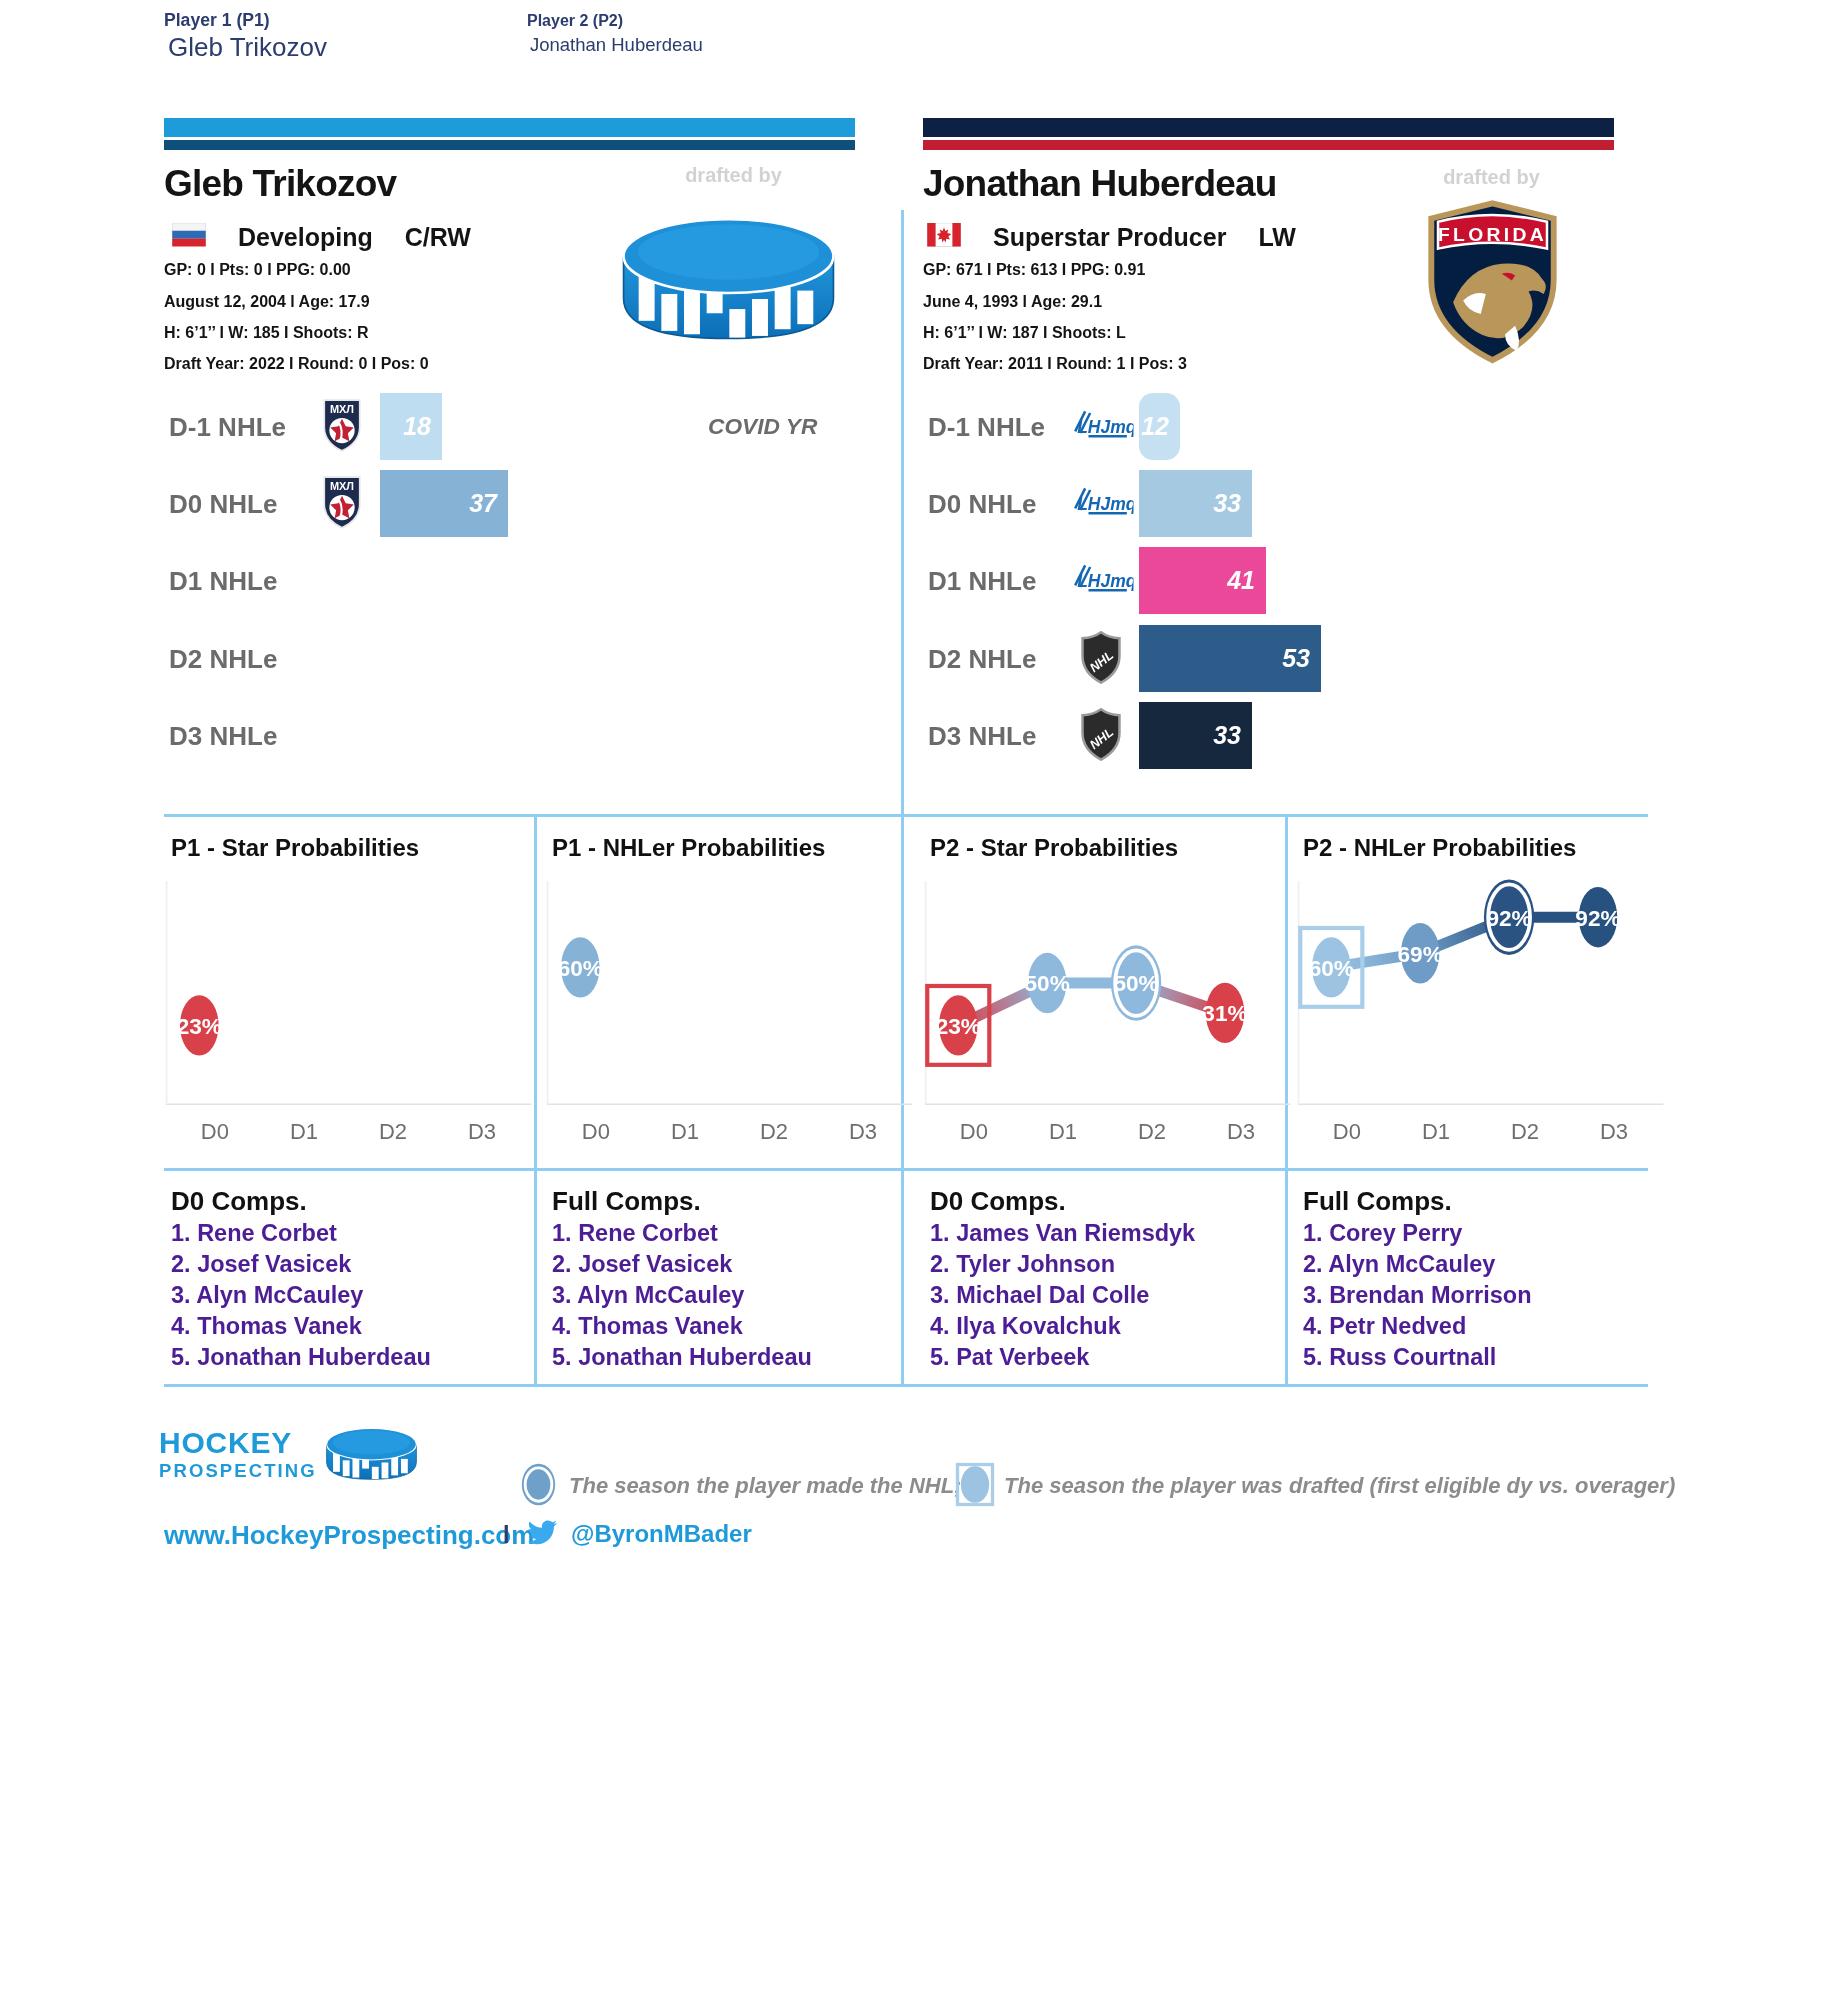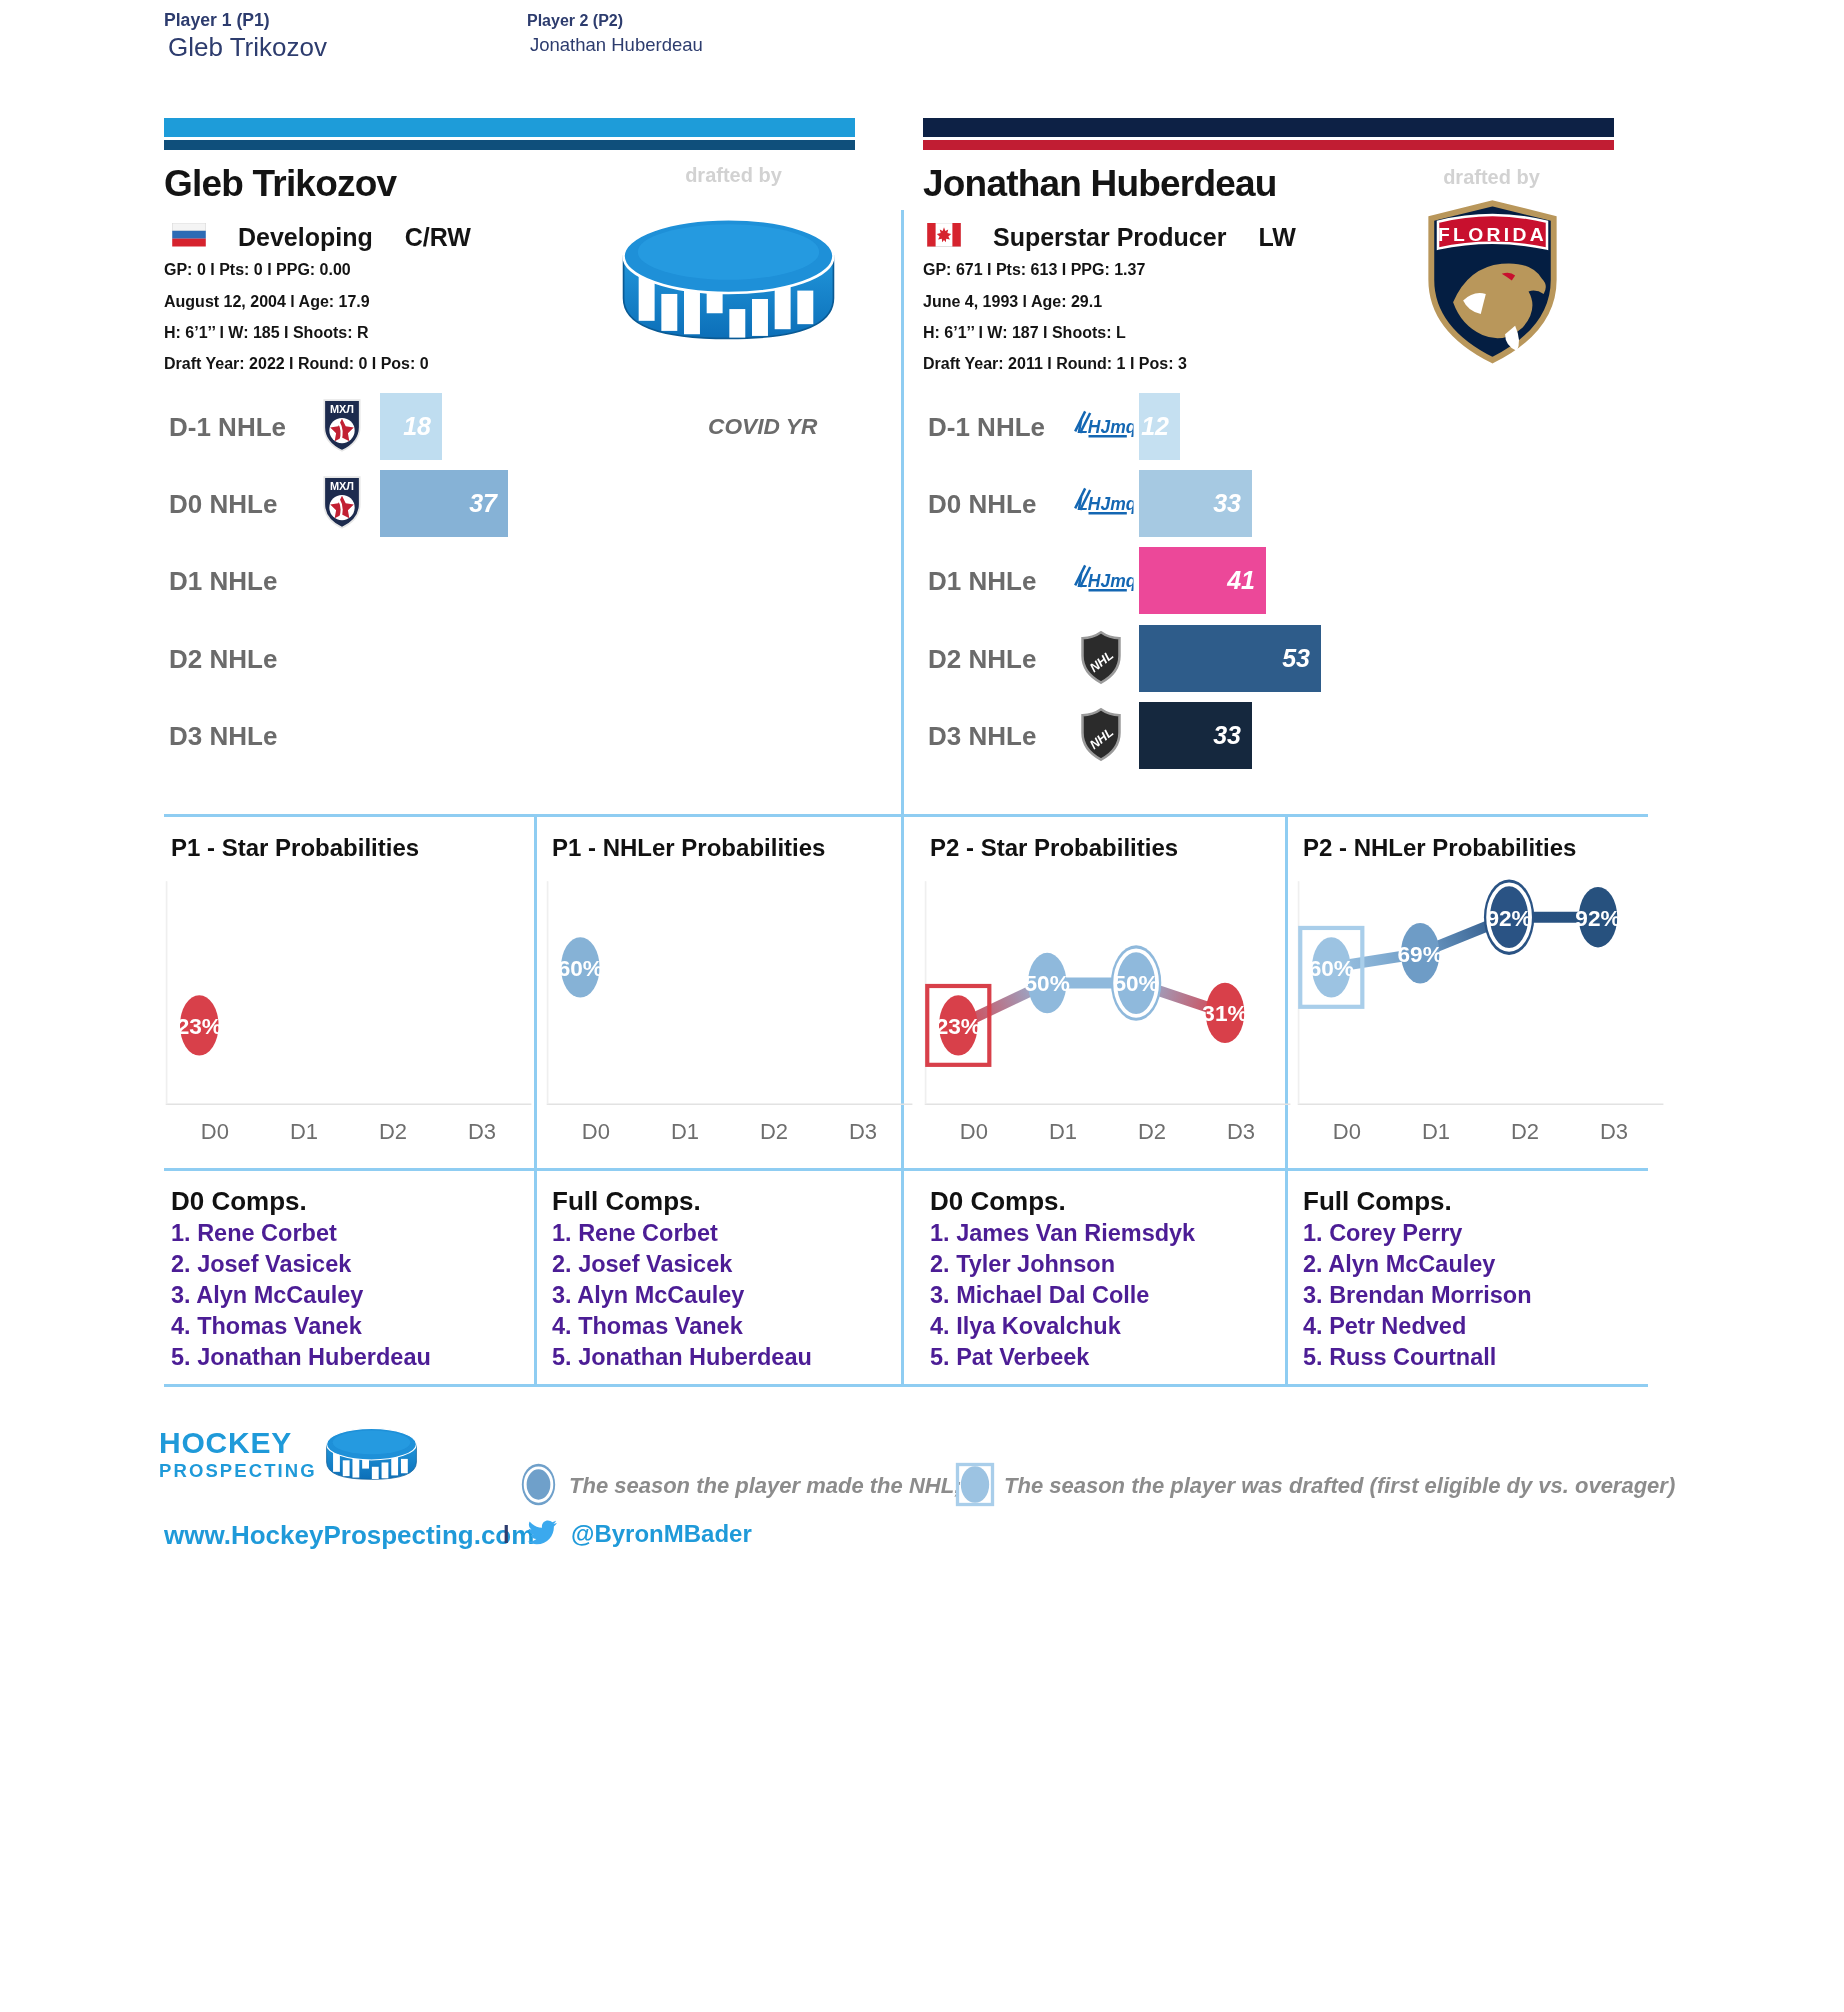--- a/index.html
+++ b/index.html
@@ -101,21 +101,21 @@
       <svg width="34" height="23.5" viewBox="0 0 40 28">
           <rect width="40" height="28" fill="#ffffff" stroke="#d9d9d9" stroke-width="1"></rect>
           <rect width="10" height="28" fill="#d6232e"></rect>
           <rect x="30" width="10" height="28" fill="#d6232e"></rect>
           <path d="M20 5 L21.6 9.4 L25 7.8 L24 12 L28.6 13 L25.2 16 L27 19.6 L22.6 18.8 L22.2 23 L20 20.4 L17.8 23 L17.4 18.8 L13 19.6 L14.8 16 L11.4 13 L16 12 L15 7.8 L18.4 9.4 Z" fill="#d6232e"></path>
         </svg>
     </span>
     <span>Superstar Producer</span>
     <span>LW</span>
   </div>
-  <div class="abs statline" style="left:923px;top:261px">GP: 671 I Pts: 613 I PPG: 1.37</div>
+  <div class="abs statline" style="left:923px;top:261px">GP: 671 I Pts: 613 I PPG: 0.91</div>
   <div class="abs statline" style="left:923px;top:293px">June 4, 1993 l Age: 29.1</div>
   <div class="abs statline" style="left:923px;top:324px">H: 6’1’’ I W: 187 I Shoots: L</div>
   <div class="abs statline" style="left:923px;top:355px">Draft Year: 2011 I Round: 1 I Pos: 3</div>
   <div class="abs draftedby" style="left:1412px;top:166px;width:159px;text-align:center">drafted by</div>
   <div class="abs" style="left:1421px;top:200px">
     <svg width="143" height="166" viewBox="0 0 170 198">
       <path d="M85 4 L158 22 V95 c0 46 -33 76 -73 96 C45 171 12 141 12 95 V22 Z" fill="#041e42" stroke="#b9975b" stroke-width="7"></path>
       <path d="M20 26 Q85 10 150 26 L150 58 Q85 44 20 58 Z" fill="#c8102e" stroke="#ffffff" stroke-width="3"></path>
       <text x="85" y="49" fill="#ffffff" font-size="23" font-weight="bold" text-anchor="middle" letter-spacing="4" font-family="Liberation Sans, sans-serif">FLORIDA</text>
       <path d="M38 122 Q56 80 96 76 Q132 73 144 94 Q152 102 146 112 Q137 106 128 109 Q140 130 121 152 Q99 172 73 161 Q48 150 38 122 Z" fill="#b9975b"></path>
@@ -163,21 +163,21 @@
       </div>
     </div>
   <div class="nhle" style="left:923px;top:393px;width:738px;height:386px">
       <div class="nhle-row" style="top: 0px;">
         <div class="nhle-label">D-1 NHLe</div>
         <span class="nhle-logo" style="left: 178px;"><svg width="65" height="39" viewBox="0 0 78 46">
             <path d="M8 30 L20 6 M14 32 L26 8" stroke="#1467b3" stroke-width="3"></path>
             <text x="46" y="32" fill="#1467b3" font-size="21" font-weight="bold" font-style="italic" text-anchor="middle" font-family="Liberation Sans, sans-serif">LHJmq</text>
             <path d="M24 36 L70 36" stroke="#1467b3" stroke-width="3"></path>
           </svg></span>
-        <div class="nhle-bar" style="left: 216px; width: 41px; background: rgb(197, 224, 241);">
+        <div class="nhle-bar" style="left: 216px; width: 41px; background: rgb(197, 224, 241); border-radius: 14px;">
           <span class="nhle-val">12</span>
         </div>
       </div>
       <div class="nhle-row" style="top: 77px;">
         <div class="nhle-label">D0 NHLe</div>
         <span class="nhle-logo" style="left: 178px;"><svg width="65" height="39" viewBox="0 0 78 46">
             <path d="M8 30 L20 6 M14 32 L26 8" stroke="#1467b3" stroke-width="3"></path>
             <text x="46" y="32" fill="#1467b3" font-size="21" font-weight="bold" font-style="italic" text-anchor="middle" font-family="Liberation Sans, sans-serif">LHJmq</text>
             <path d="M24 36 L70 36" stroke="#1467b3" stroke-width="3"></path>
           </svg></span>

